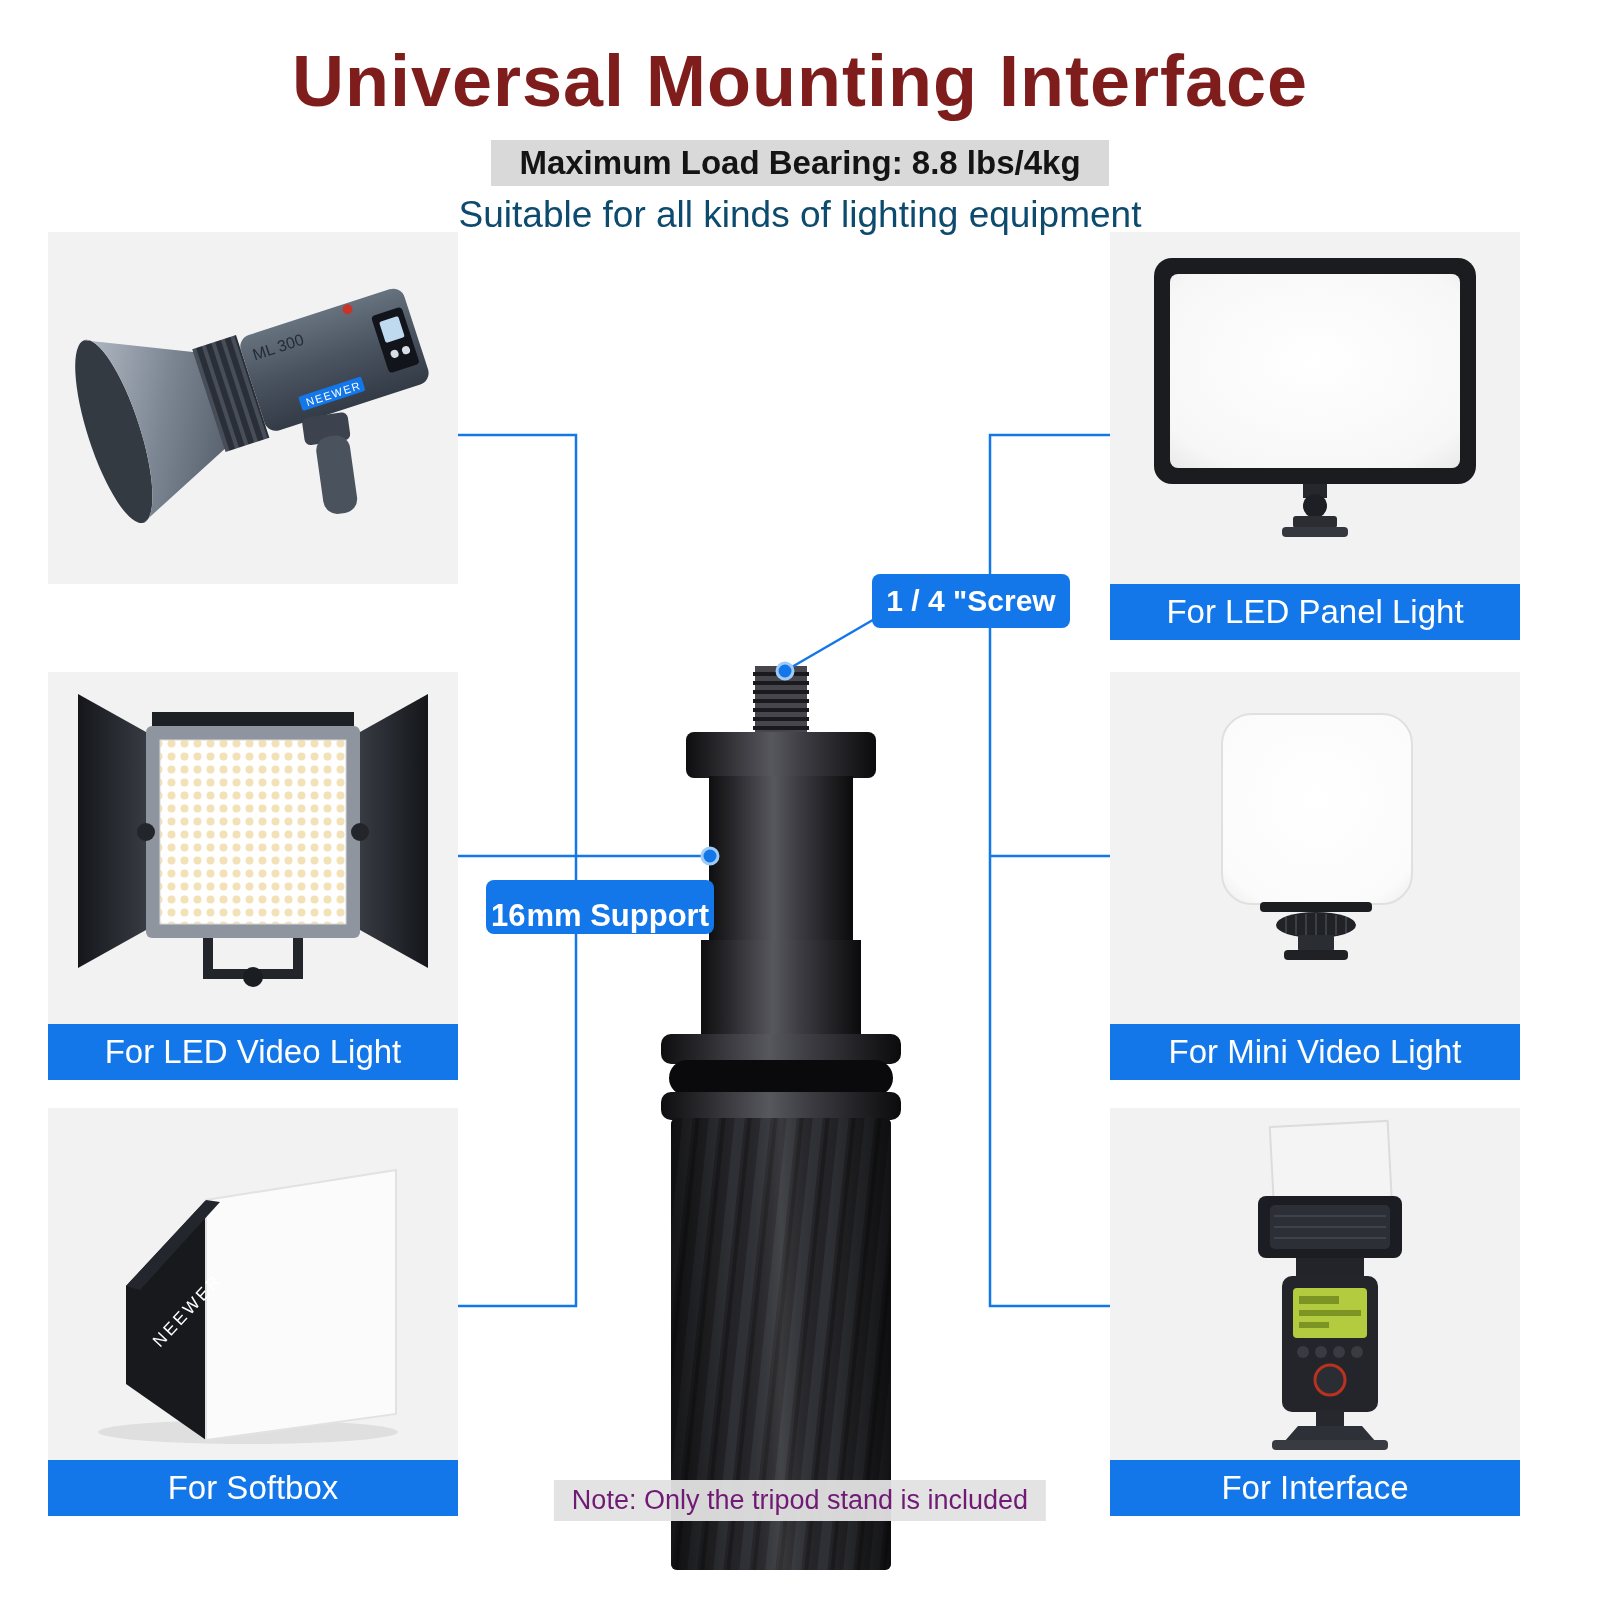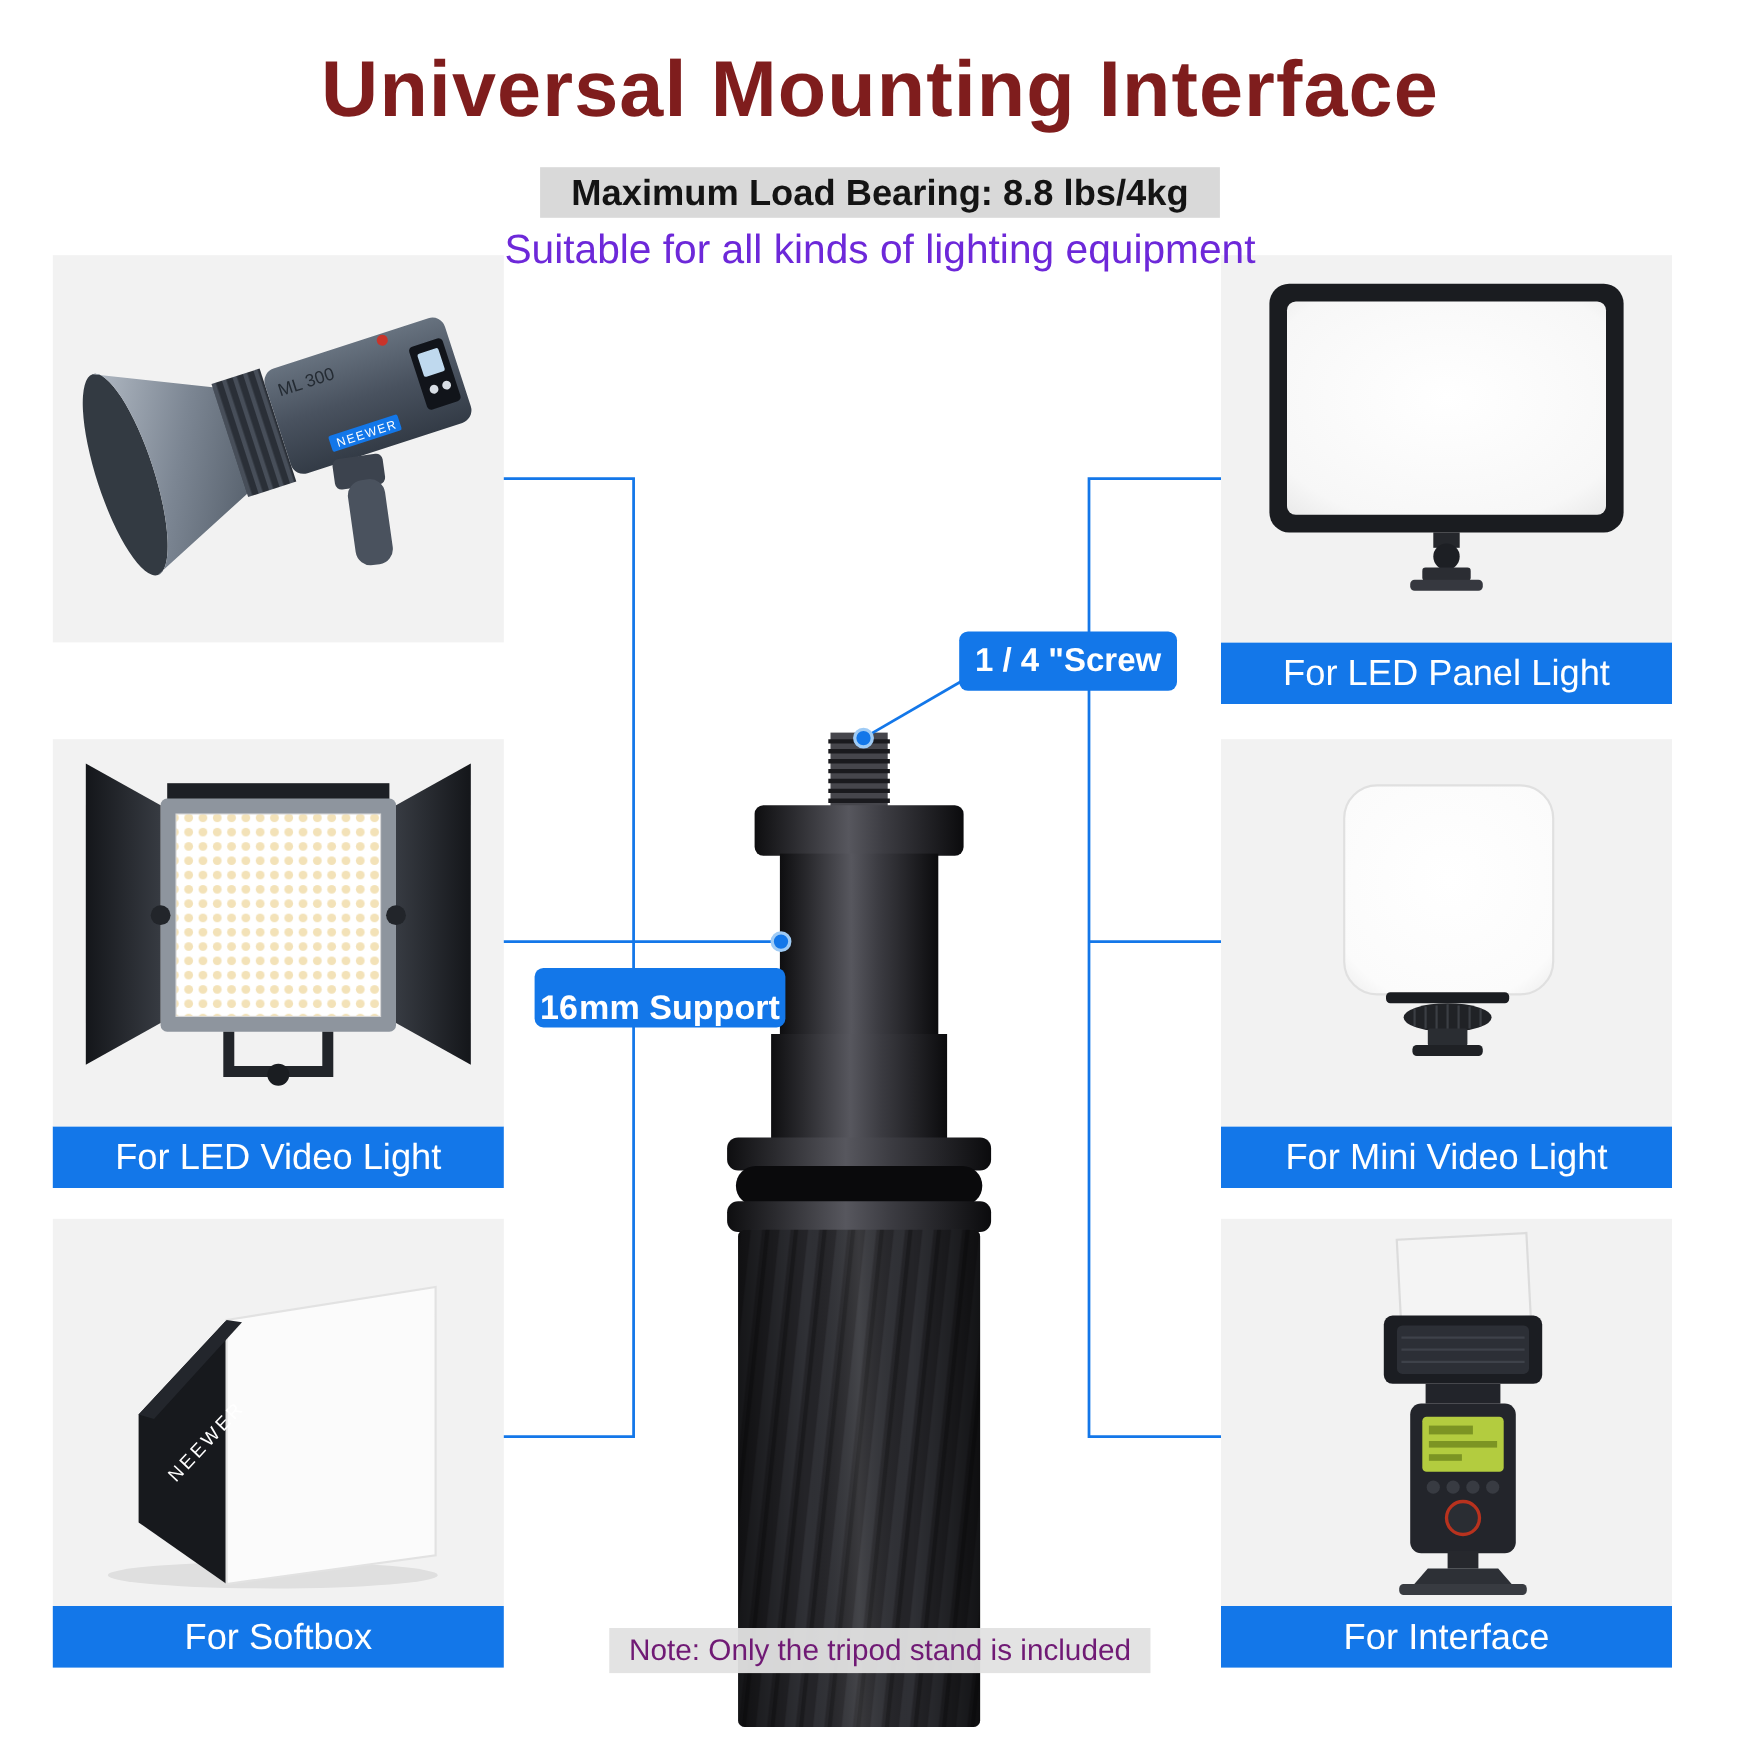--- a/index.html
+++ b/index.html
@@ -1,23 +1,23 @@
 <!DOCTYPE html>
 <html><head>
 <meta charset="utf-8">
 <style>
   html,body{margin:0;padding:0;}
   body{width:1600px;height:1600px;position:relative;background:#ffffff;
        font-family:"Liberation Sans",sans-serif;overflow:hidden;}
 
   .header{position:absolute;top:0;left:0;width:1600px;text-align:center;z-index:2;}
   .title{margin-top:40px;font-size:72px;font-weight:bold;color:#7f1d1d;letter-spacing:1px;}
-  .load{display:inline-block;margin-top:12px;background:#d9d9d9;color:#141414;
+  .load{display:inline-block;margin-top:0;background:#d9d9d9;color:#141414;
         font-size:33px;font-weight:bold;padding:4px 28px;}
-  .subtitle{margin-top:8px;font-size:37px;color:#6d28d9;}
+  .subtitle{margin-top:8px;font-size:37px;color:#0c4a6e;}
 
   .card{position:absolute;width:410px;z-index:1;}
   .card .img{height:352px;background:#f2f2f2;position:relative;overflow:hidden;}
   .card .img svg{position:absolute;left:0;top:0;width:100%;height:100%;}
   .card .caption{height:56px;background:#1377e9;color:#fff;font-size:33px;
                  display:flex;align-items:center;justify-content:center;}
 
   #card-studio{left:48px;top:232px;}
   #card-ledvideo{left:48px;top:672px;}
   #card-softbox{left:48px;top:1108px;}

